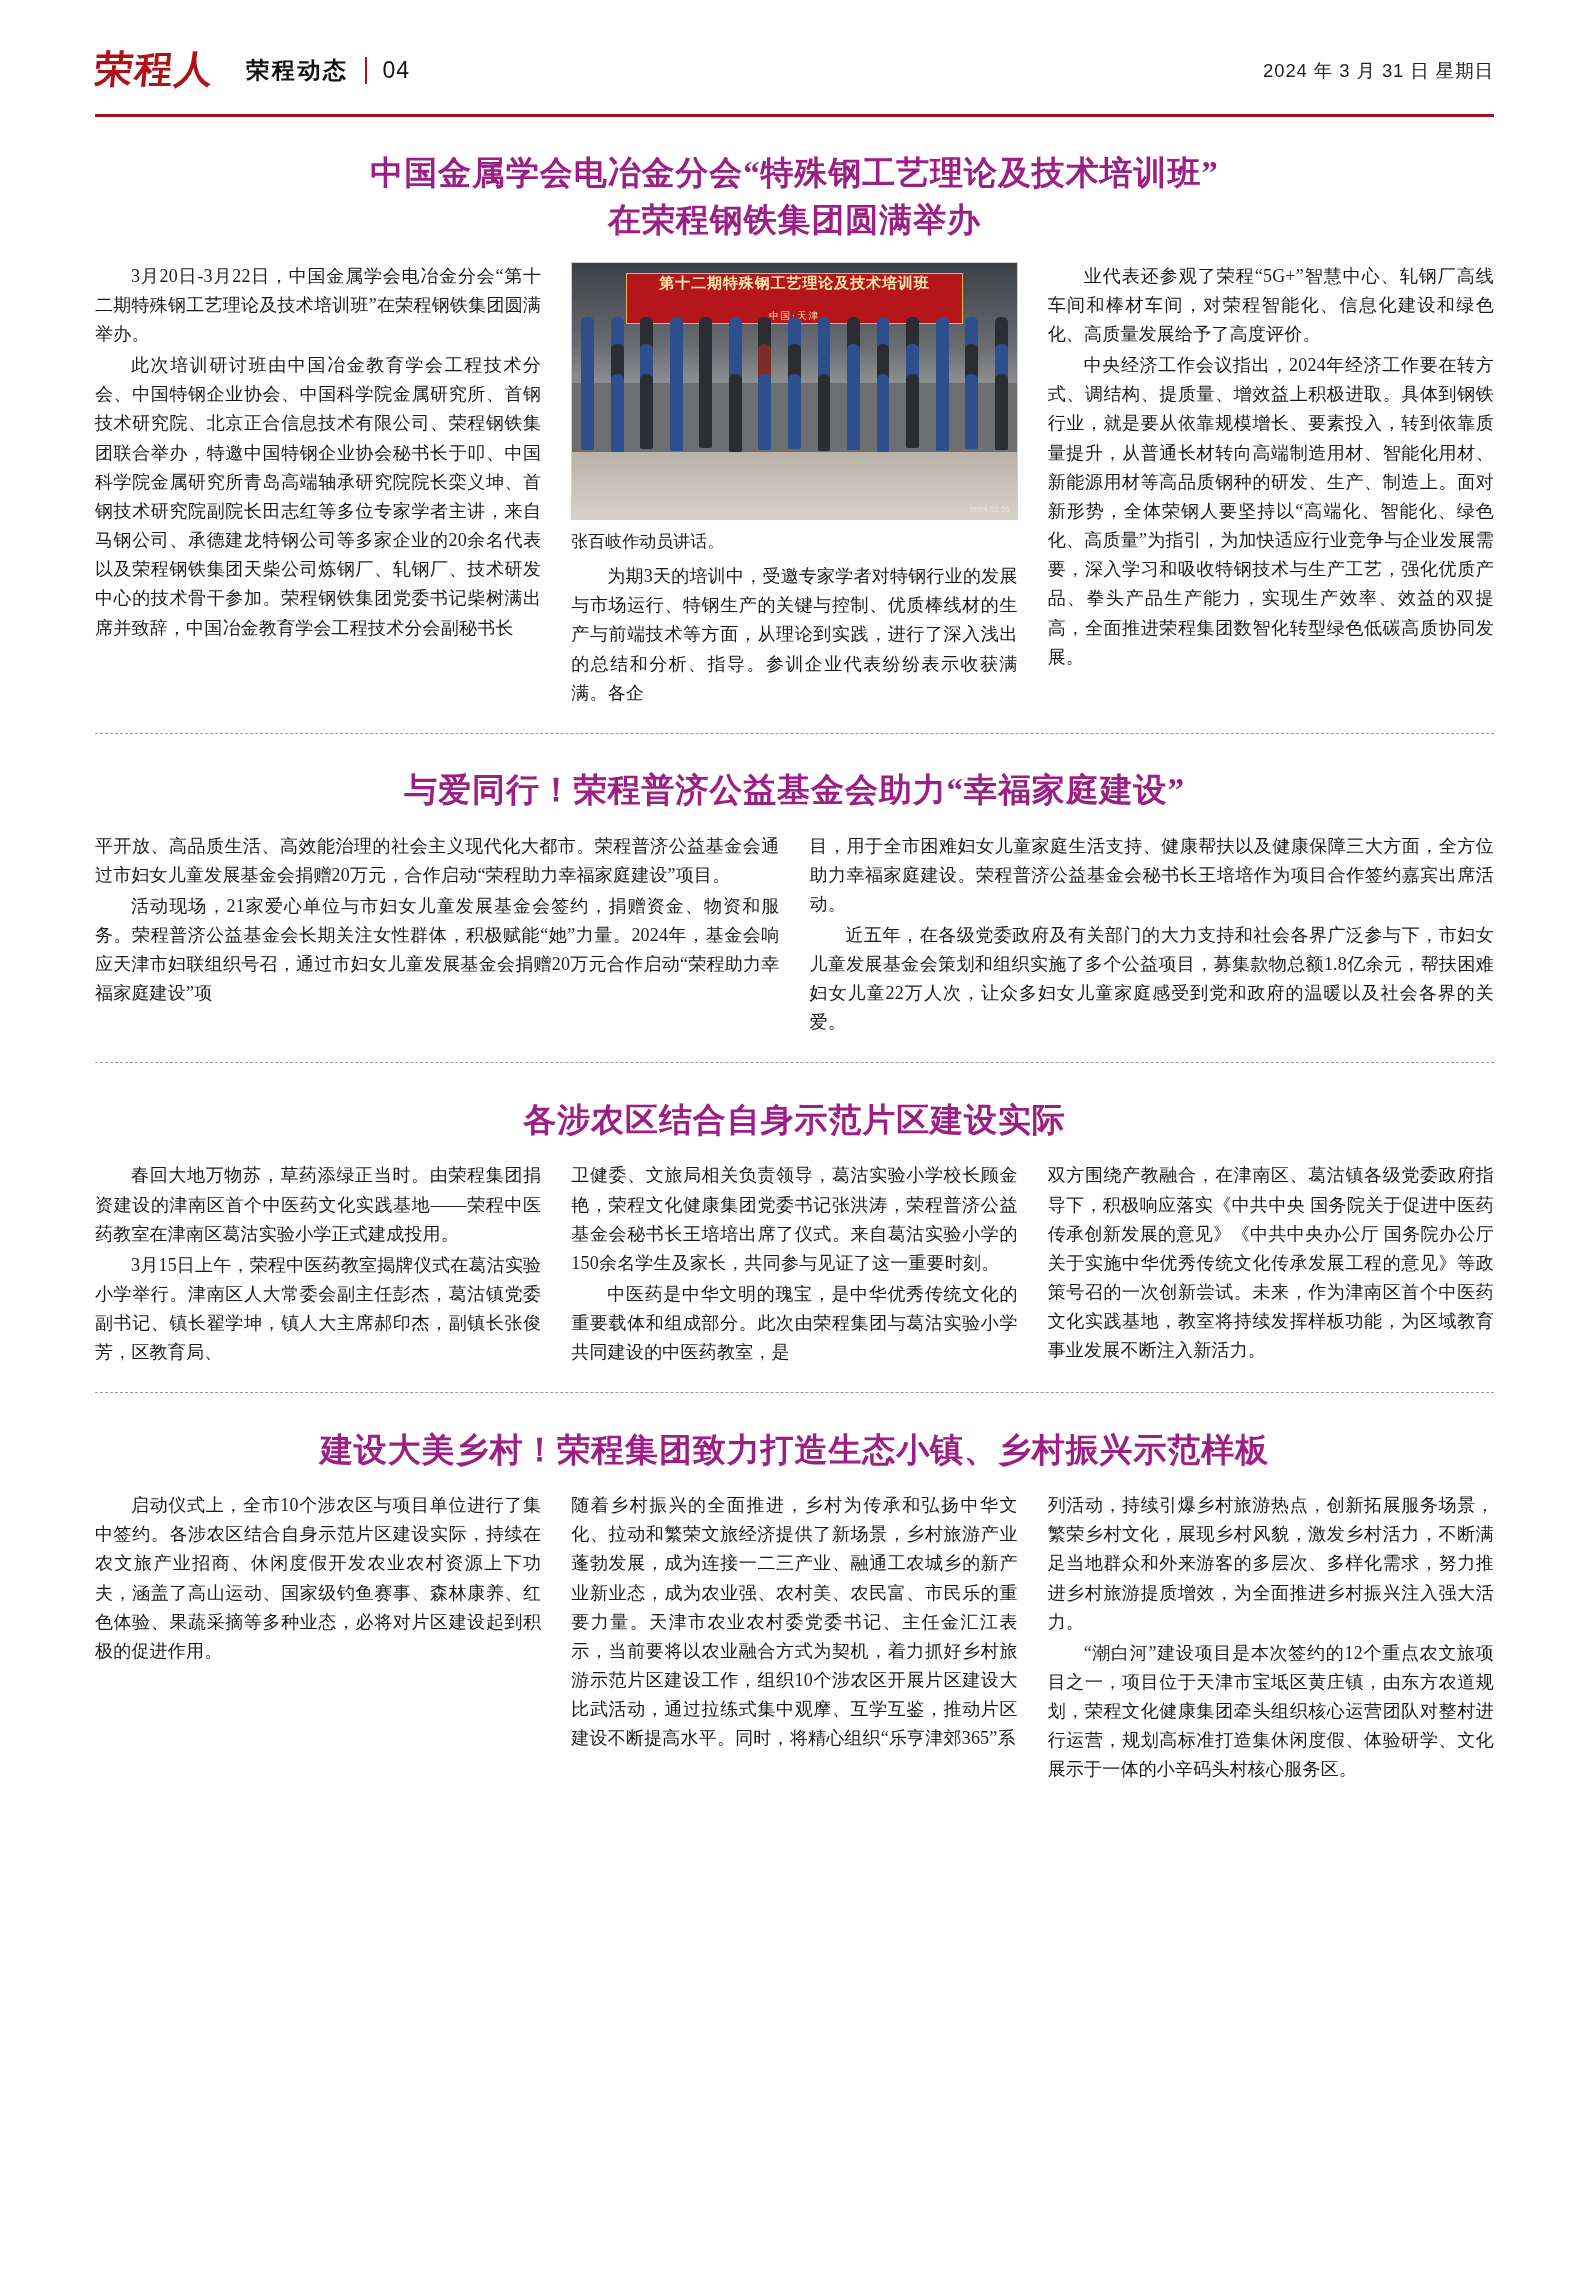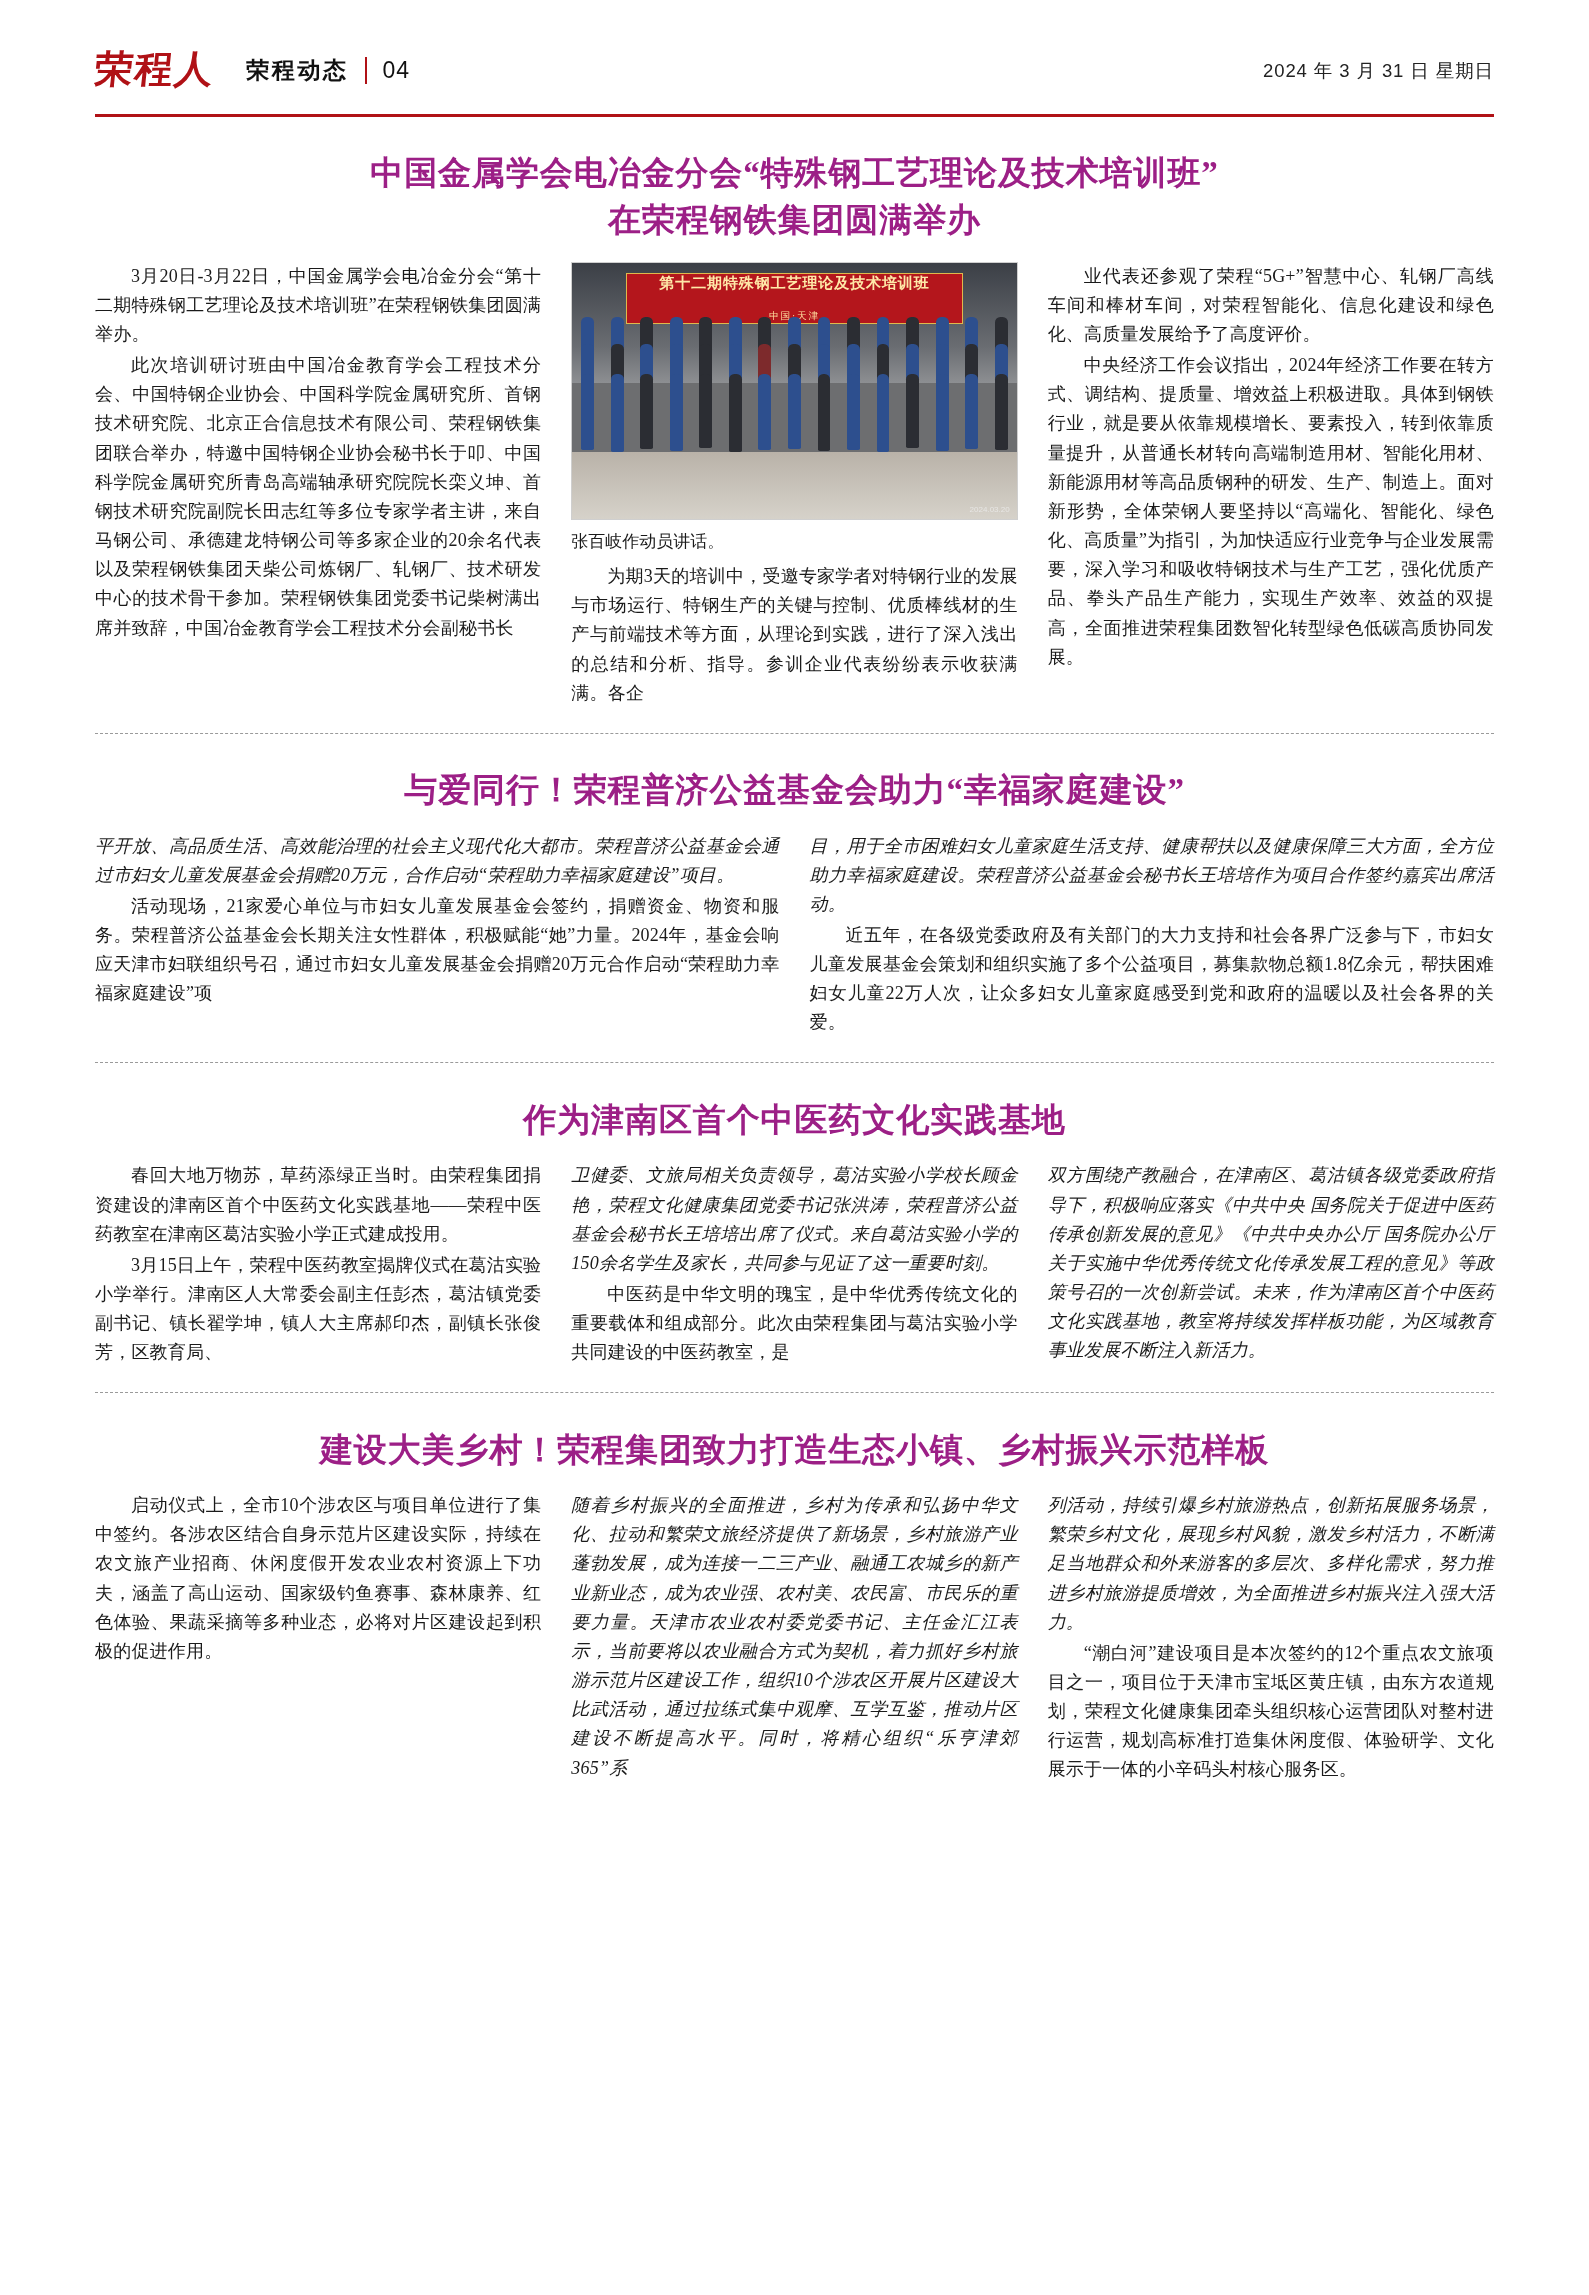--- a/index.html
+++ b/index.html
@@ -104,21 +104,21 @@
   }
   p.para {
     margin: 0 0 1.8px 0;
     font-size: 18px;
     line-height: 1.62;
     text-align: justify;
     text-justify: inter-ideograph;
     text-indent: 2em;
     letter-spacing: 0.2px;
   }
-  p.para.noindent { text-indent: 0; font-style: italic; }
+  p.para.noindent { text-indent: 0; }
 
   .figure {
     width: 100%;
     margin-bottom: 7px;
   }
   .photo {
     width: 100%;
     height: 258px;
     position: relative;
     overflow: hidden;
@@ -304,21 +304,21 @@
       <div class="col">
         <p class="para noindent">目，用于全市困难妇女儿童家庭生活支持、健康帮扶以及健康保障三大方面，全方位助力幸福家庭建设。荣程普济公益基金会秘书长王培培作为项目合作签约嘉宾出席活动。</p>
         <p class="para">近五年，在各级党委政府及有关部门的大力支持和社会各界广泛参与下，市妇女儿童发展基金会策划和组织实施了多个公益项目，募集款物总额1.8亿余元，帮扶困难妇女儿童22万人次，让众多妇女儿童家庭感受到党和政府的温暖以及社会各界的关爱。</p>
       </div>
     </div>
     <div class="divider"></div>
   </div>
 
   <div class="article">
     <div class="headline magenta">
-      <span class="hl-line">作为津南区首个中医药文化实践基地</span>
+      <span class="hl-line">各涉农区结合自身示范片区建设实际</span>
     </div>
     <div class="cols">
       <div class="col">
         <p class="para">春回大地万物苏，草药添绿正当时。由荣程集团捐资建设的津南区首个中医药文化实践基地——荣程中医药教室在津南区葛沽实验小学正式建成投用。</p>
         <p class="para">3月15日上午，荣程中医药教室揭牌仪式在葛沽实验小学举行。津南区人大常委会副主任彭杰，葛沽镇党委副书记、镇长翟学坤，镇人大主席郝印杰，副镇长张俊芳，区教育局、</p>
       </div>
       <div class="col">
         <p class="para noindent">卫健委、文旅局相关负责领导，葛沽实验小学校长顾金艳，荣程文化健康集团党委书记张洪涛，荣程普济公益基金会秘书长王培培出席了仪式。来自葛沽实验小学的150余名学生及家长，共同参与见证了这一重要时刻。</p>
         <p class="para">中医药是中华文明的瑰宝，是中华优秀传统文化的重要载体和组成部分。此次由荣程集团与葛沽实验小学共同建设的中医药教室，是</p>
       </div>

